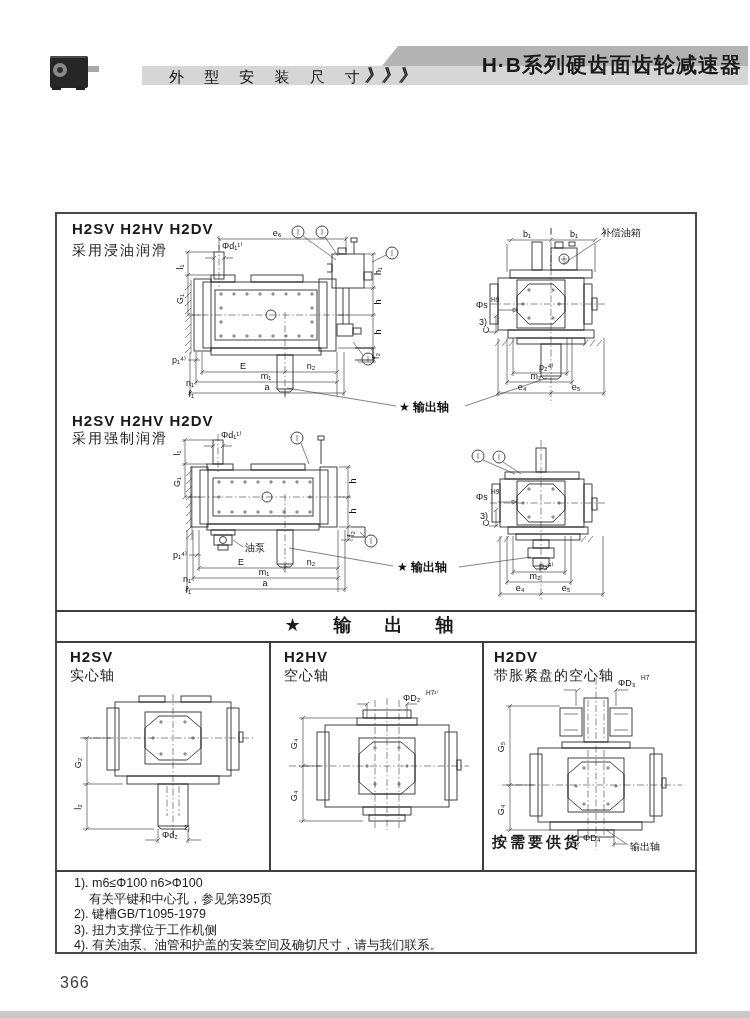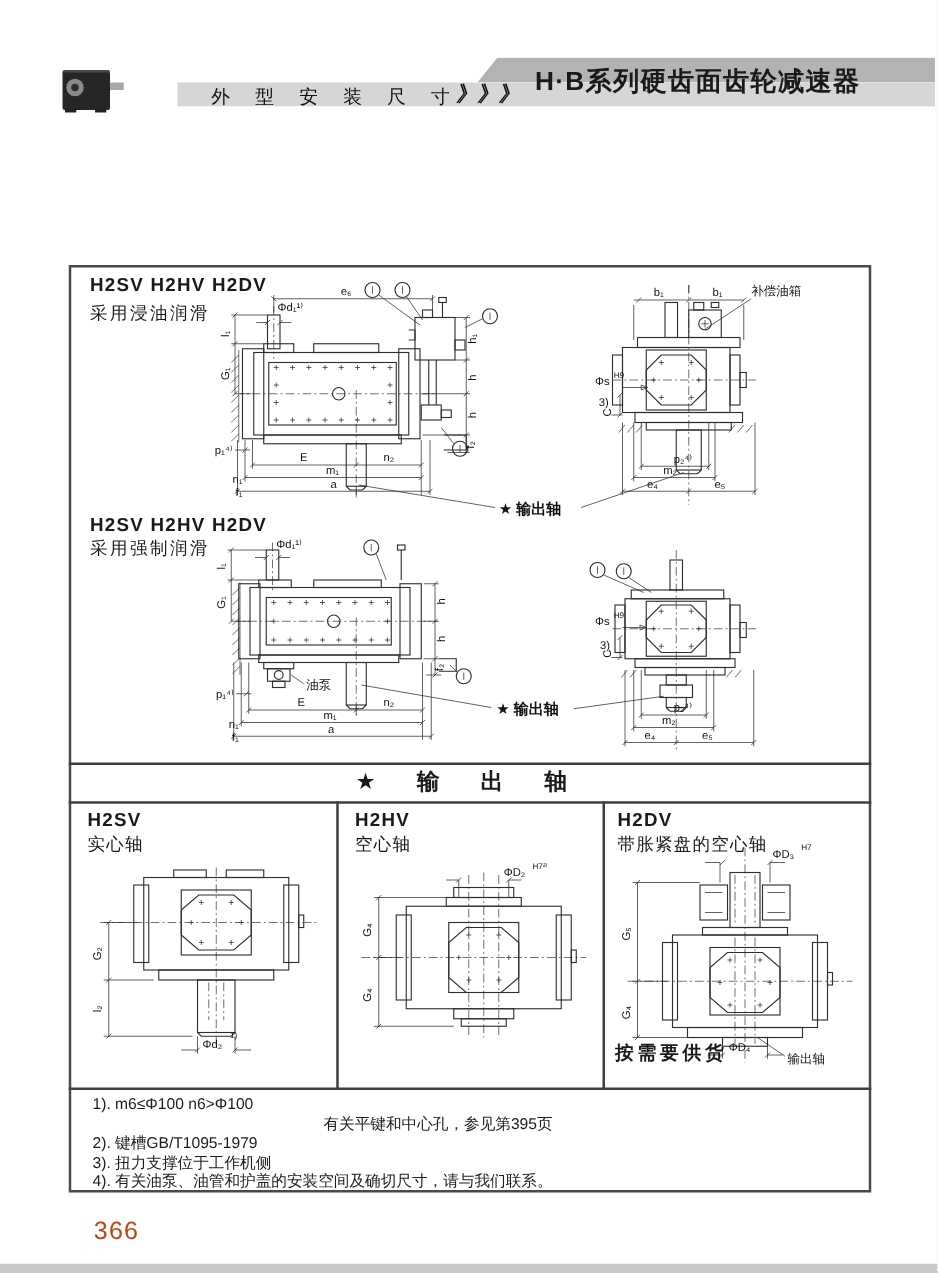--- a/index.html
+++ b/index.html
@@ -5,21 +5,21 @@
   html,body{margin:0;padding:0;background:#eee;}
   .page{position:relative;width:750px;height:1018px;background:#ffffff;overflow:hidden;
         font-family:"Liberation Sans","DejaVu Sans",sans-serif;color:#1a1a1a;}
   .abs{position:absolute;}
   
   .band-light{position:absolute;left:142px;top:66px;width:606px;height:19px;background:#d6d6d6;}
   .band-dark{position:absolute;left:382px;top:46px;width:366px;height:20px;background:#b3b3b3;
              clip-path:polygon(16px 0,100% 0,100% 100%,0 100%);}
   .section-label{position:absolute;left:158px;top:68px;font-size:15px;letter-spacing:8px;color:#111;white-space:nowrap;margin-left:11px;}
   .chevrons{position:absolute;left:366px;top:64px;font-size:17px;font-weight:bold;transform:skewX(-12deg);color:#111;}
-  .main-title{position:absolute;left:428px;top:51px;width:314px;text-align:left;
+  .main-title{position:absolute;left:428px;top:51px;width:314px;text-align:right;
               font-size:21px;font-weight:bold;letter-spacing:1px;white-space:nowrap;}
   
   .photo-body{position:absolute;left:50px;top:56px;width:38px;height:32px;background:#262626;border-radius:2px;box-shadow:inset 0 2px 0 #4a4a4a;}
   .photo-boss{position:absolute;left:53px;top:63px;width:14px;height:14px;border-radius:50%;background:#8a8a8a;}
   .photo-boss-inner{position:absolute;left:57px;top:67px;width:6px;height:6px;border-radius:50%;background:#2e2e2e;}
   .photo-shaft{position:absolute;left:88px;top:66px;width:11px;height:6px;background:#a8a8a8;}
   .photo-foot1{position:absolute;left:52px;top:87px;width:9px;height:3px;background:#222;}
   .photo-foot2{position:absolute;left:76px;top:87px;width:9px;height:3px;background:#222;}
   
   .intro{position:absolute;left:180px;top:108px;font-size:16px;font-weight:bold;line-height:19.5px;letter-spacing:4px;}
@@ -33,22 +33,22 @@
   
   .band-title{position:absolute;left:55px;top:613px;width:642px;text-align:center;
               font-size:18px;font-weight:bold;letter-spacing:14px;}
   
   .colcode{font-size:15px;font-weight:bold;letter-spacing:1px;}
   .colname{font-size:14px;letter-spacing:1px;margin-top:2px;}
   .colhdr{position:absolute;white-space:nowrap;}
   .on-request{position:absolute;left:492px;top:833px;font-size:15px;font-weight:bold;letter-spacing:3px;}
   
   .footnotes{position:absolute;left:74px;top:876px;font-size:12.5px;line-height:15.5px;color:#1c1c1c;}
-  .fn-indent{padding-left:15px;text-align:right;}
-  .page-number{position:absolute;left:75px;top:974px;font-size:20px;color:#c2410c;letter-spacing:1px;}
+  .fn-indent{padding-left:15px;}
+  .page-number{position:absolute;left:60px;top:974px;font-size:16px;color:#404040;letter-spacing:1px;}
   .bottom-bar{position:absolute;left:0;top:1011px;width:750px;height:7px;background:#c9c9c9;}
   
   svg.draw{position:absolute;overflow:visible;}
   svg.draw line,svg.draw rect,svg.draw path,svg.draw polygon,svg.draw circle{
     stroke:#2e2e2e;stroke-width:.9;fill:none;}
   svg.draw .dm{stroke-width:.6;}
   svg.draw .cl{stroke-width:.55;stroke-dasharray:7 2.5 1.5 2.5;}
   svg.draw .cr{stroke-width:.6;}
   svg.draw .ht{stroke-width:.55;}
   svg.draw text{stroke:none;fill:#111;font-size:9px;font-family:"Liberation Sans","DejaVu Sans",sans-serif;}

